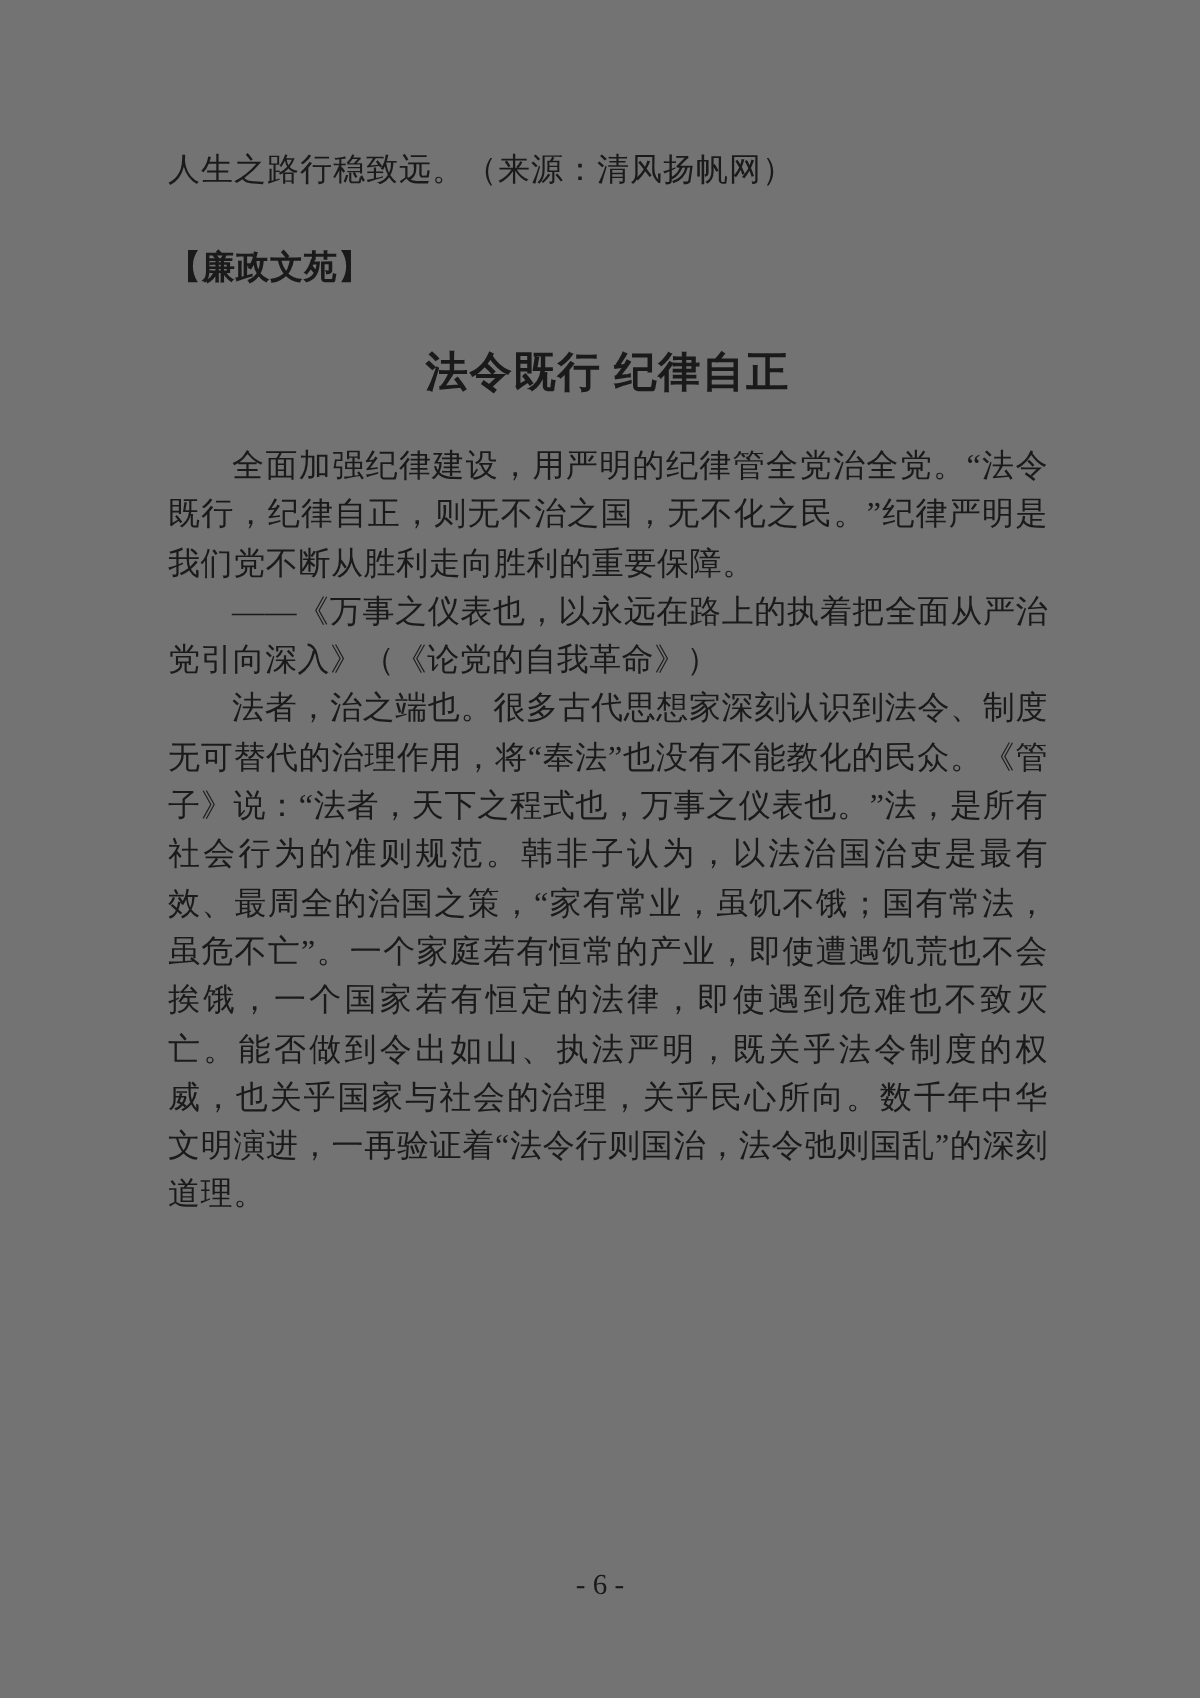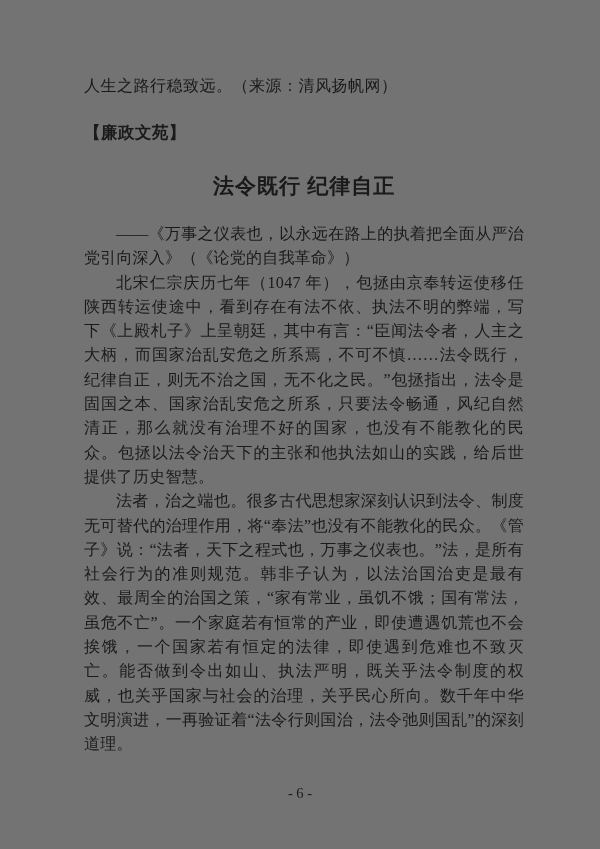--- a/index.html
+++ b/index.html
@@ -24,21 +24,20 @@
     font-size: 16px;
     line-height: 24px;
     letter-spacing: 0.5px;
   }
   .section-label {
     margin: 24px 0 0 0;
     font-size: 16.5px;
     line-height: 24px;
     font-weight: bold;
     letter-spacing: 0.5px;
-    font-family: Liberation Mono, monospace;
   }
   .article-title {
     margin: 26px 0 0 0;
     font-size: 21px;
     line-height: 28px;
     font-weight: bold;
     text-align: center;
     letter-spacing: 1px;
   }
   .article-body {
@@ -71,19 +70,19 @@
 <body>
 
 <div class="page">
   <p class="intro-line">人生之路行稳致远。（来源：清风扬帆网）</p>
 
   <p class="section-label">【廉政文苑】</p>
 
   <h1 class="article-title">法令既行 纪律自正</h1>
 
   <div class="article-body" id="article-body">
+      <p class="normal">全面加强纪律建设，用严明的纪律管全党治全党。“法令既行，纪律自正，则无不治之国，无不化之民。”纪律严明是我们党不断从胜利走向胜利的重要保障。</p>
       <p class="quote-source">——《万事之仪表也，以永远在路上的执着把全面从严治党引向深入》（《论党的自我革命》）</p>
-      <p class="normal">北宋仁宗庆历七年（1047 年），包拯由京奉转运使移任陕西转运使途中，看到存在有法不依、执法不明的弊端，写下《上殿札子》上呈朝廷，其中有言：“臣闻法令者，人主之大柄，而国家治乱安危之所系焉，不可不慎……法令既行，纪律自正，则无不治之国，无不化之民。”包拯指出，法令是固国之本、国家治乱安危之所系，只要法令畅通，风纪自然清正，那么就没有治理不好的国家，也没有不能教化的民众。包拯以法令治天下的主张和他执法如山的实践，给后世提供了历史智慧。</p>
       <p class="normal">法者，治之端也。很多古代思想家深刻认识到法令、制度无可替代的治理作用，将“奉法”也没有不能教化的民众。《管子》说：“法者，天下之程式也，万事之仪表也。”法，是所有社会行为的准则规范。韩非子认为，以法治国治吏是最有效、最周全的治国之策，“家有常业，虽饥不饿；国有常法，虽危不亡”。一个家庭若有恒常的产业，即使遭遇饥荒也不会挨饿，一个国家若有恒定的法律，即使遇到危难也不致灭亡。能否做到令出如山、执法严明，既关乎法令制度的权威，也关乎国家与社会的治理，关乎民心所向。数千年中华文明演进，一再验证着“法令行则国治，法令弛则国乱”的深刻道理。</p>
     </div>
 
   <div class="page-number">- 6 -</div>
 </div>
 
 </body></html>

